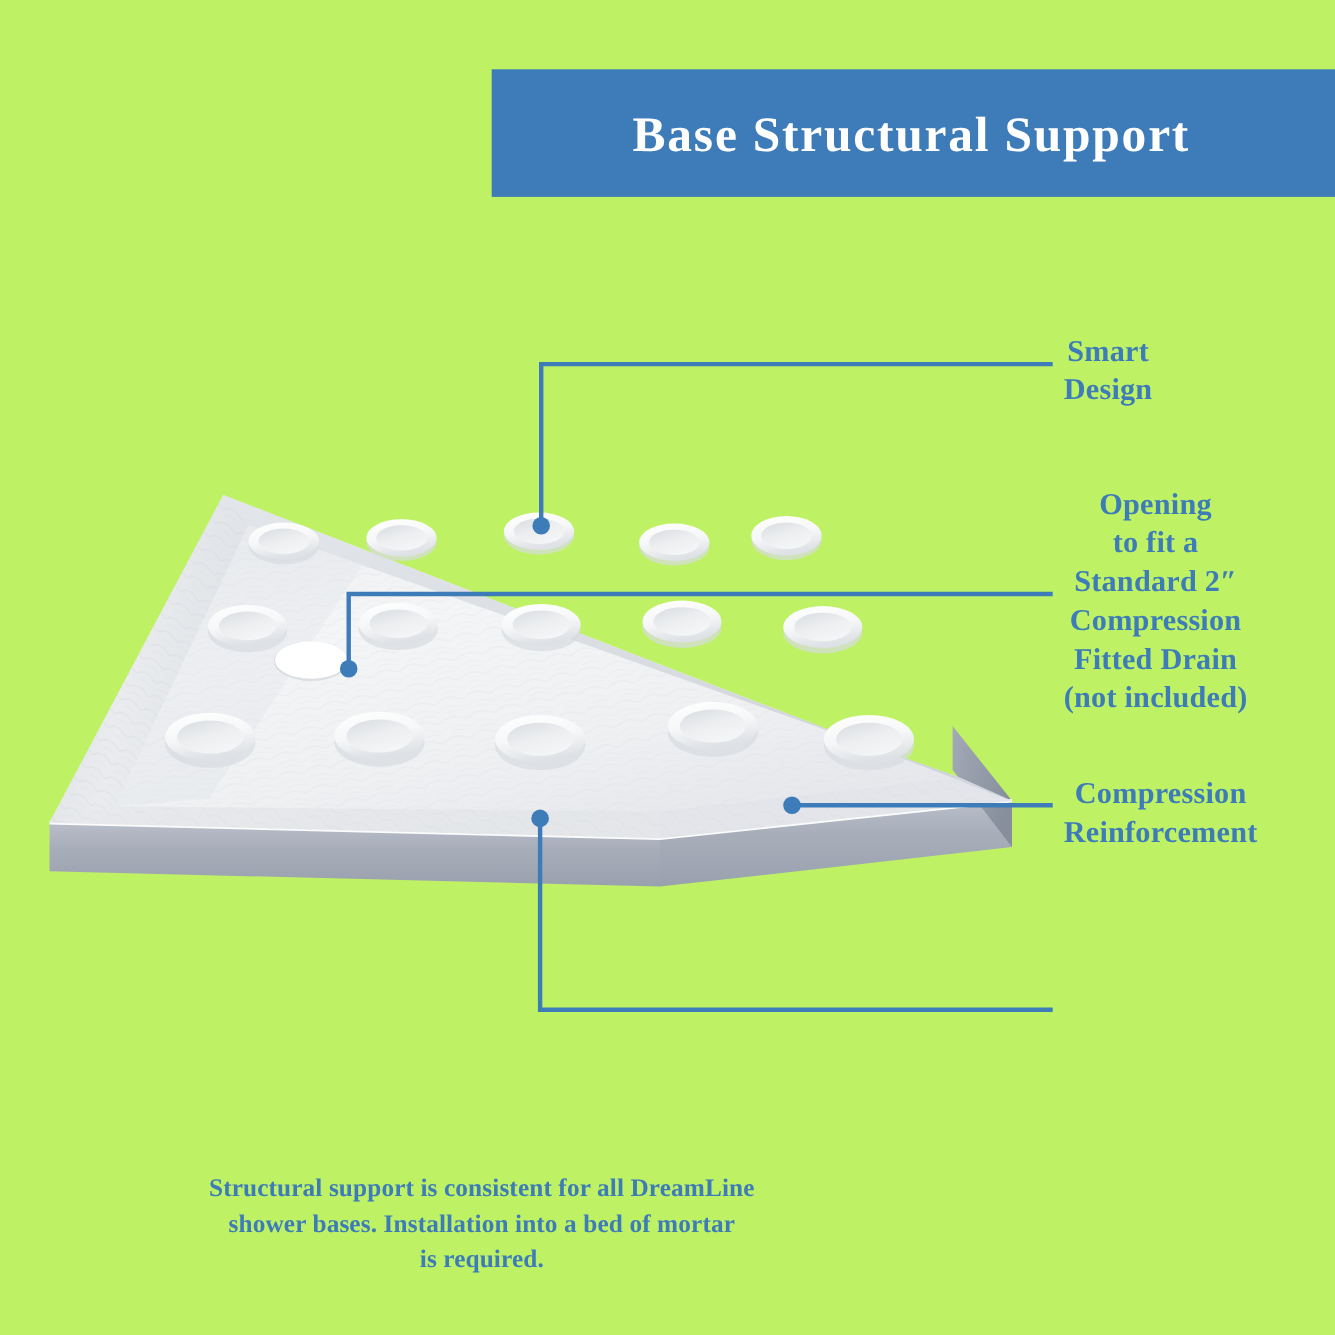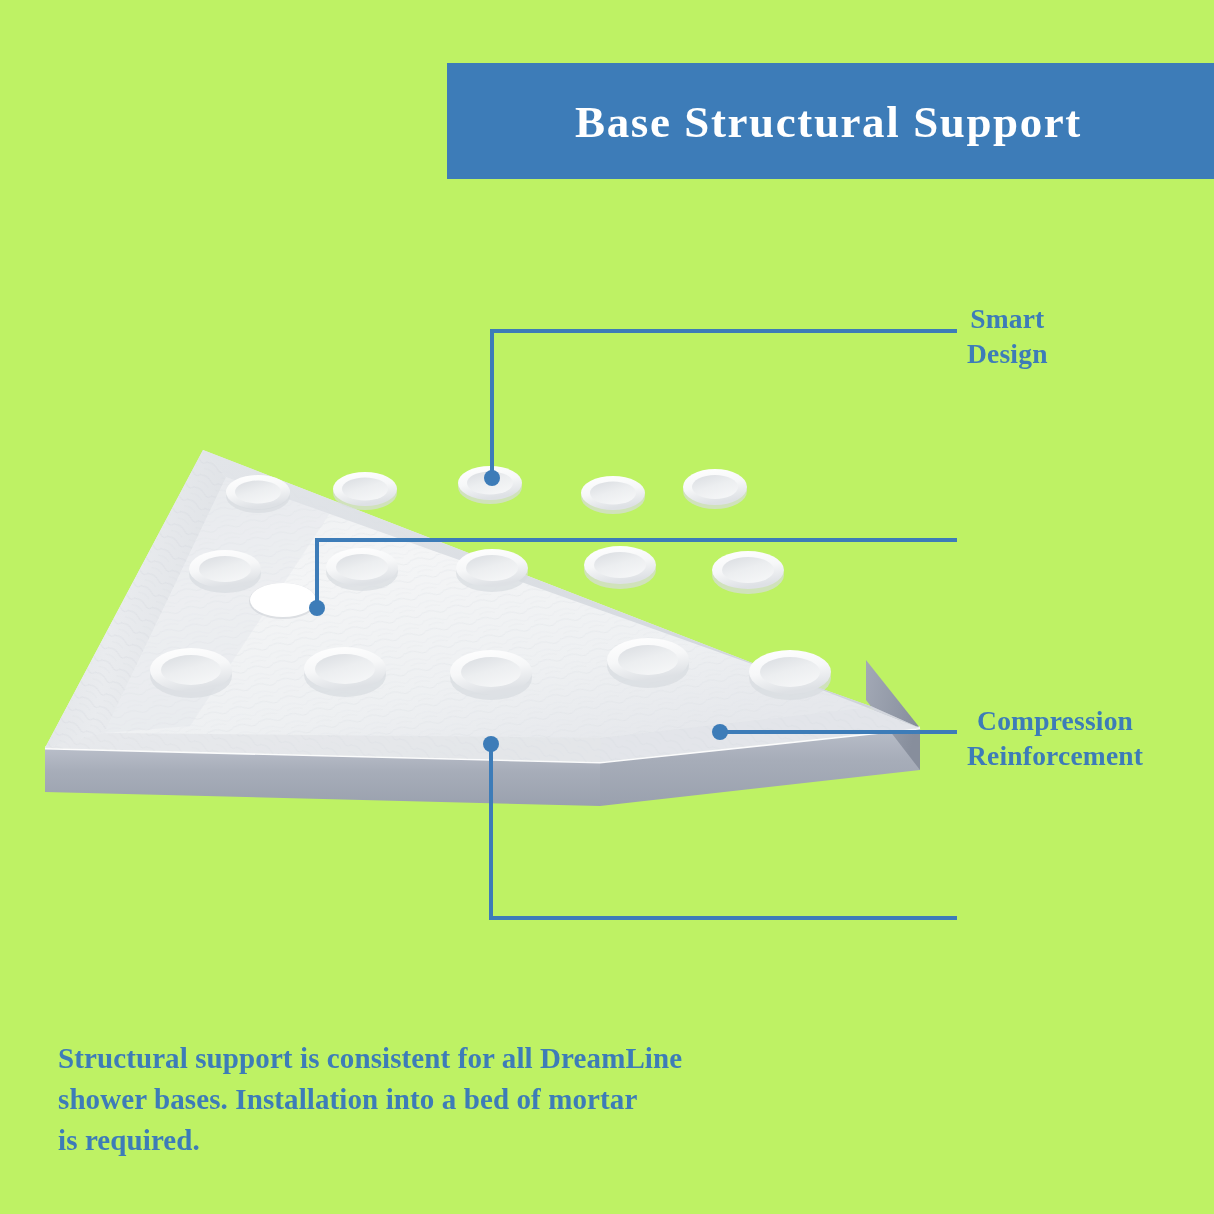--- a/index.html
+++ b/index.html
@@ -62,28 +62,29 @@
   }
   #callout-smart-design   { left: 967px; top: 301px; }
   #callout-opening        { left: 967px; top: 440px; }
   #callout-fiberglass     { left: 967px; top: 703px; }
   #callout-pvc-rings      { left: 967px; top: 838px; }
 
   
   #bottom-caption {
     position: absolute;
     left: 58px;
-    top: 1038px;
+    top: 1064px;
     width: 760px;
     color: #3d7cb8;
-    font-size: 29px;
+    font-size: 23px;
     font-weight: bold;
     line-height: 1.42;
     letter-spacing: 0.1px;
     white-space: pre-line;
+    text-align: center;
   }
 </style>
 </head>
 <body>
 
 <div id="stage">
 
   <svg id="illustration" viewBox="0 0 1214 1214" width="1214" height="1214" xmlns="http://www.w3.org/2000/svg">
     <defs>
 
@@ -280,20 +281,26 @@
     </g>
   </svg>
 
   <div id="header-banner">
     <div id="header-title">Base Structural Support</div>
   </div>
 
   <div class="callout" id="callout-smart-design">Smart
 Design</div>
 
+  <div class="callout" id="callout-opening">Opening
+to fit a
+Standard 2″
+Compression
+Fitted Drain
+(not included)</div>
 
   <div class="callout" id="callout-fiberglass">Compression
 Reinforcement</div>
 
 
   <div id="bottom-caption">Structural support is consistent for all DreamLine
 shower bases. Installation into a bed of mortar
 is required.</div>
 
 </div>

